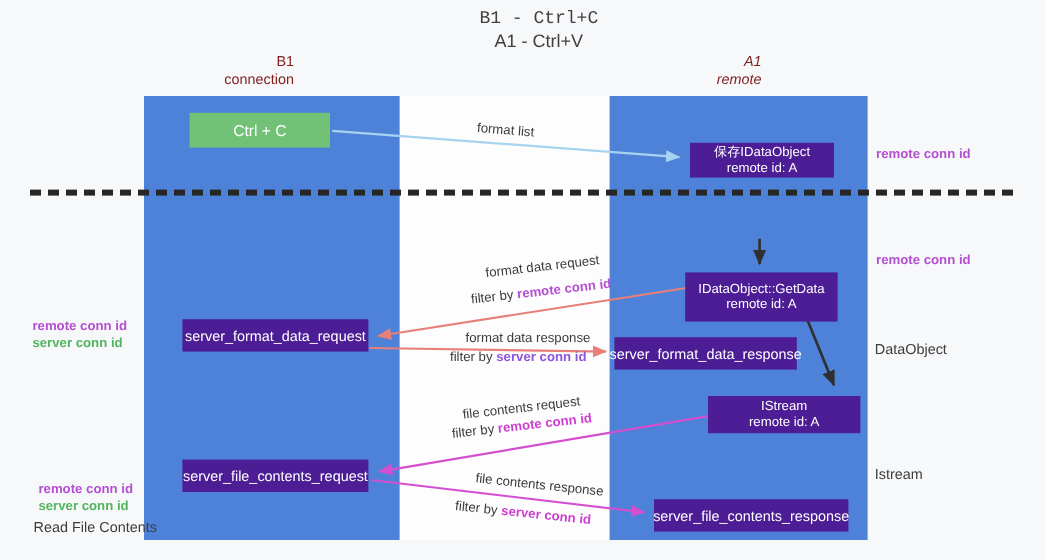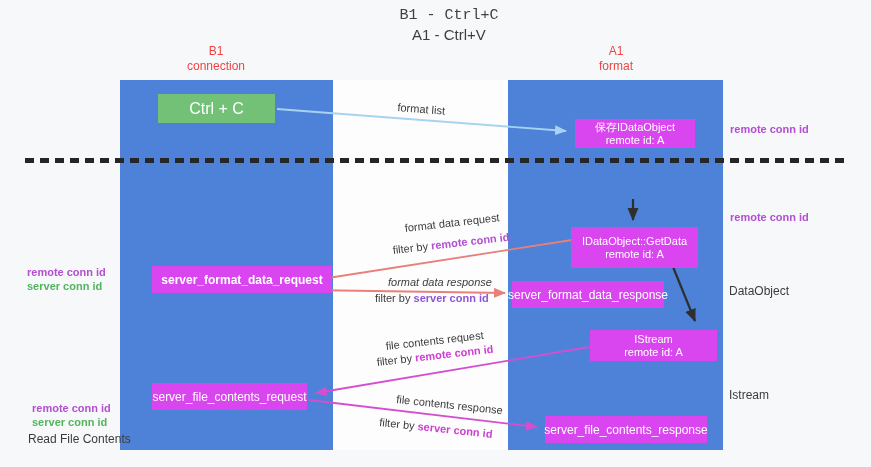--- a/index.html
+++ b/index.html
@@ -1,31 +1,31 @@
 <!DOCTYPE html>
 <html><head>
 <meta charset="utf-8">
 <style>
   html,body{margin:0;padding:0;}
   .canvas{position:relative;width:871px;height:467px;background:#f7f8fa;
           font-family:"Liberation Sans",sans-serif;overflow:hidden;}
   .title-line{position:absolute;left:449px;transform:translateX(-50%);
               font-size:15px;color:#3f3f3f;white-space:nowrap;}
-  .hdr{position:absolute;transform:translateX(-50%);text-align:center;
-       font-size:12px;color:#ef4444;line-height:15px;white-space:nowrap;}
+  .hdr{position:absolute;transform:translateX(-50%);text-align:right;
+       font-size:12px;color:#7f1d1d;line-height:15px;white-space:nowrap;}
   .mid-strip{position:absolute;left:333px;top:80px;width:175px;height:370px;background:#fdfdfe;}
   .lane{position:absolute;top:80px;height:370px;background:#4d82d8;}
   .lane-left{left:120px;width:213px;}
   .lane-right{left:508px;width:215px;}
   .dash-line{position:absolute;left:25px;top:158px;width:822px;height:5px;
              background:repeating-linear-gradient(90deg,#262626 0 9px,transparent 9px 15px);}
   .box{position:absolute;display:flex;align-items:center;justify-content:center;
        color:#ffffff;text-align:center;box-sizing:border-box;}
-  .green{background:#72c177;font-size:16px;}
-  .orange{background:#d946ef;font-size:12px;}
+  .green{background:#72c177;font-size:13px;}
+  .orange{background:#4c1d95;font-size:12px;}
   .two-line{flex-direction:column;font-size:11px;line-height:13px;}
   .lbl{position:absolute;font-size:11px;white-space:nowrap;font-weight:bold;}
   .lbl-black{position:absolute;font-size:12px;color:#3c3c3c;white-space:nowrap;font-weight:normal;margin-top:48px;}
   .edge{position:absolute;font-size:11px;color:#3c3c3c;white-space:nowrap;transform-origin:left top;}
   .purple{color:#b34fd0;}
   .violet{color:#8f55d9;}
   .greenlbl{color:#53b45e;}
   .magenta{color:#cd3fd0;}
   .bold{font-weight:bold;}
   svg.overlay{position:absolute;left:0;top:0;pointer-events:none;}
@@ -35,23 +35,23 @@
 
 <div class="canvas">
 
   <div class="title-line" style="top:7px;font-family:Liberation Mono, monospace;">B1 - Ctrl+C</div>
   <div class="title-line" style="top:26px;text-align:center;">A1 - Ctrl+V</div>
 
   <div class="hdr" style="left:216px;top:44px;">
     <div>B1</div>
     <div>connection</div>
   </div>
-  <div class="hdr" style="left:616px;top:44px;">
+  <div class="hdr" style="left:616px;top:44px;font-style:italic;">
     <div>A1</div>
-    <div>format</div>
+    <div>remote</div>
   </div>
 
   <div class="mid-strip"></div>
   <div class="lane lane-left"></div>
   <div class="lane lane-right"></div>
 
   <svg class="overlay" width="871" height="467" viewBox="0 0 871 467">
     <defs>
       <marker id="mk-blue" markerUnits="userSpaceOnUse" markerWidth="14" markerHeight="12" refX="11" refY="5" orient="auto">
         <path d="M0,0 L12,5 L0,10 Z" fill="#a8d3f0"></path>
@@ -83,42 +83,42 @@
     <div>保存IDataObject</div>
     <div>remote id: A</div>
   </div>
 
 
   <div class="box orange two-line" style="left:571px;top:227px;width:127px;height:41px;">
     <div>IDataObject::GetData</div>
     <div>remote id: A</div>
   </div>
 
-  <div class="box orange" style="left:152px;top:266px;width:180px;height:27px;font-weight:bold;">server_format_data_request</div>
+  <div class="box orange" style="left:152px;top:266px;width:155px;height:27px;">server_format_data_request</div>
 
   <div class="box orange" style="left:512px;top:281px;width:152px;height:27px;">server_format_data_response</div>
 
   <div class="box orange two-line" style="left:590px;top:330px;width:127px;height:31px;">
     <div>IStream</div>
     <div>remote id: A</div>
   </div>
 
   <div class="box orange" style="left:545px;top:416px;width:162px;height:27px;">server_file_contents_response</div>
 
   <div class="box orange" style="left:152px;top:383px;width:155px;height:27px;">server_file_contents_request</div>
 
   <div class="edge" style="left:398px;top:101px;transform:rotate(4.5deg);">format list</div>
 
   <div class="edge" style="left:404px;top:222px;transform:rotate(-6.5deg);">format data request</div>
   <div class="edge" style="left:392px;top:244px;transform:rotate(-6.5deg);">
     <span>filter by</span>
     <span class="bold purple">remote conn id</span>
   </div>
 
-  <div class="edge" style="left:388px;top:276px;font-style:italic;">format data response</div>
+  <div class="edge" style="left:388px;top:276px;">format data response</div>
   <div class="edge" style="left:375px;top:292px;">
     <span>filter by</span>
     <span class="bold violet">server conn id</span>
   </div>
 
   <div class="edge" style="left:385px;top:340px;transform:rotate(-6.5deg);">file contents request</div>
   <div class="edge" style="left:376px;top:356px;transform:rotate(-6.5deg);">
     <span>filter by</span>
     <span class="bold magenta">remote conn id</span>
   </div>

